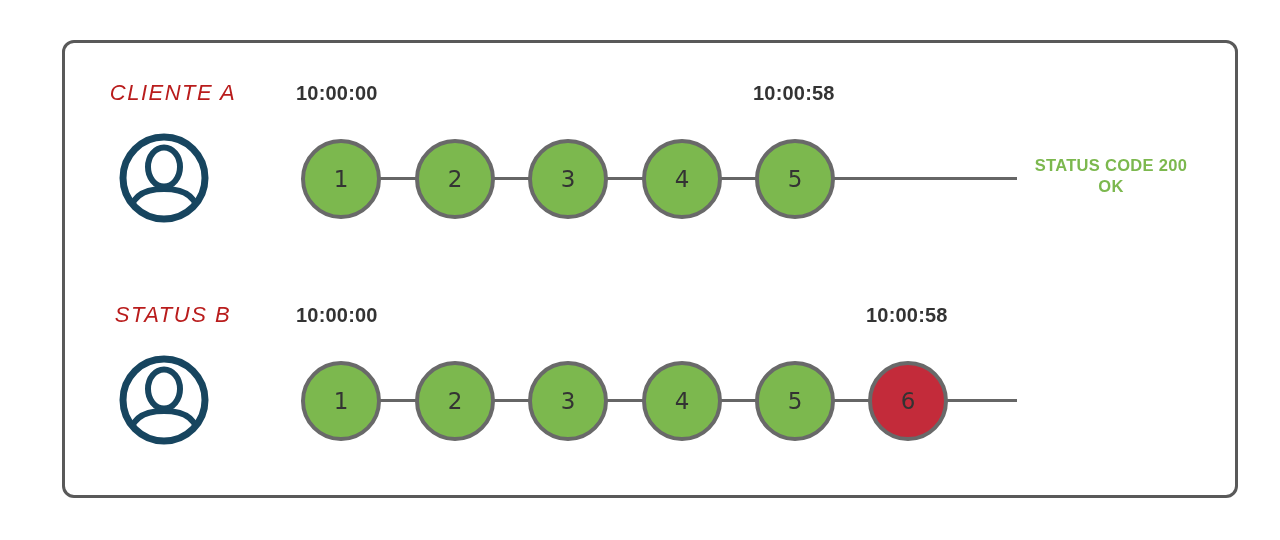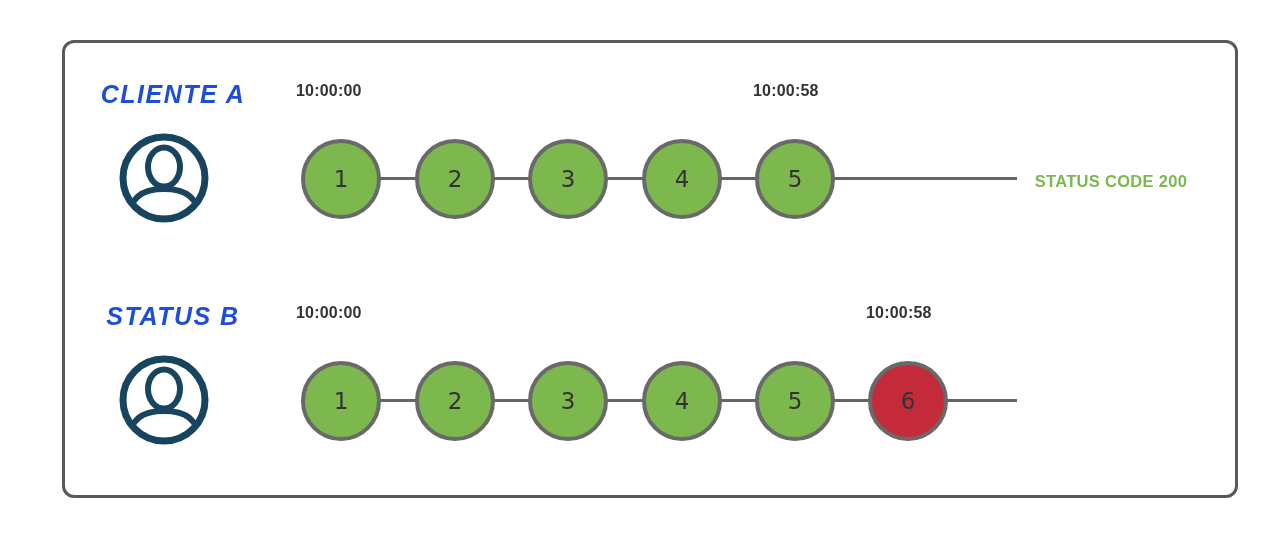--- a/index.html
+++ b/index.html
@@ -35,24 +35,24 @@
   }
   .client-row.row-b { top: 222px; }
 
   .client-label {
     position: absolute;
     left: 98px;
     top: 80px;
     width: 150px;
     text-align: center;
     font-style: italic;
-    font-weight: 700;
-    font-size: 25px;
+    font-weight: 400;
+    font-size: 22px;
     letter-spacing: 1.5px;
-    color: #1d4ed8;
+    color: #b91c1c;
     white-space: nowrap;
   }
   .avatar {
     position: absolute;
     left: 116px;
     top: 130px;
     width: 96px;
     height: 96px;
   }
   .avatar svg { display: block; }
@@ -61,21 +61,21 @@
     fill: #ffffff;
   }
   .avatar .ring {
     stroke: var(--avatar, #17455F);
     fill: none;
   }
   .timestamp {
     position: absolute;
     top: 82px;
     font-weight: 700;
-    font-size: 16px;
+    font-size: 20px;
     color: var(--timestamp, #333333);
     letter-spacing: 0.2px;
     white-space: nowrap;
   }
   .ts-start { left: 296px; }
   .row-a .ts-end { left: 753px; }
   .row-b .ts-end { left: 866px; }
 
   .timeline-line {
     position: absolute;
@@ -114,21 +114,21 @@
     left: 1023px;
     top: 155px;
     width: 176px;
     text-align: center;
     font-weight: 700;
     font-size: 16.5px;
     line-height: 21px;
     letter-spacing: 0.3px;
     white-space: nowrap;
   }
-  .status.success { color: var(--success, #7CB84E); margin-top: 16px; }
+  .status.success { color: var(--success, #7CB84E); }
 </style>
 </head>
 <body>
 
 <div class="canvas">
   <div class="panel"></div>
 
   <section class="client-row row-a">
     <div class="client-label">CLIENTE A</div>
 
@@ -163,20 +163,21 @@
       </div>
     <div class="circle p4 success">
         <span>4</span>
       </div>
     <div class="circle p5 success">
         <span>5</span>
       </div>
 
     <div class="status success">
       <div>STATUS CODE 200</div>
+      <div>OK</div>
     </div>
   </section>
 
   <section class="client-row row-b">
     <div class="client-label">STATUS B</div>
 
     <div class="avatar">
       <svg viewBox="0 0 96 96" width="96" height="96" aria-hidden="true">
         <defs>
             <clipPath id="avclipB">

